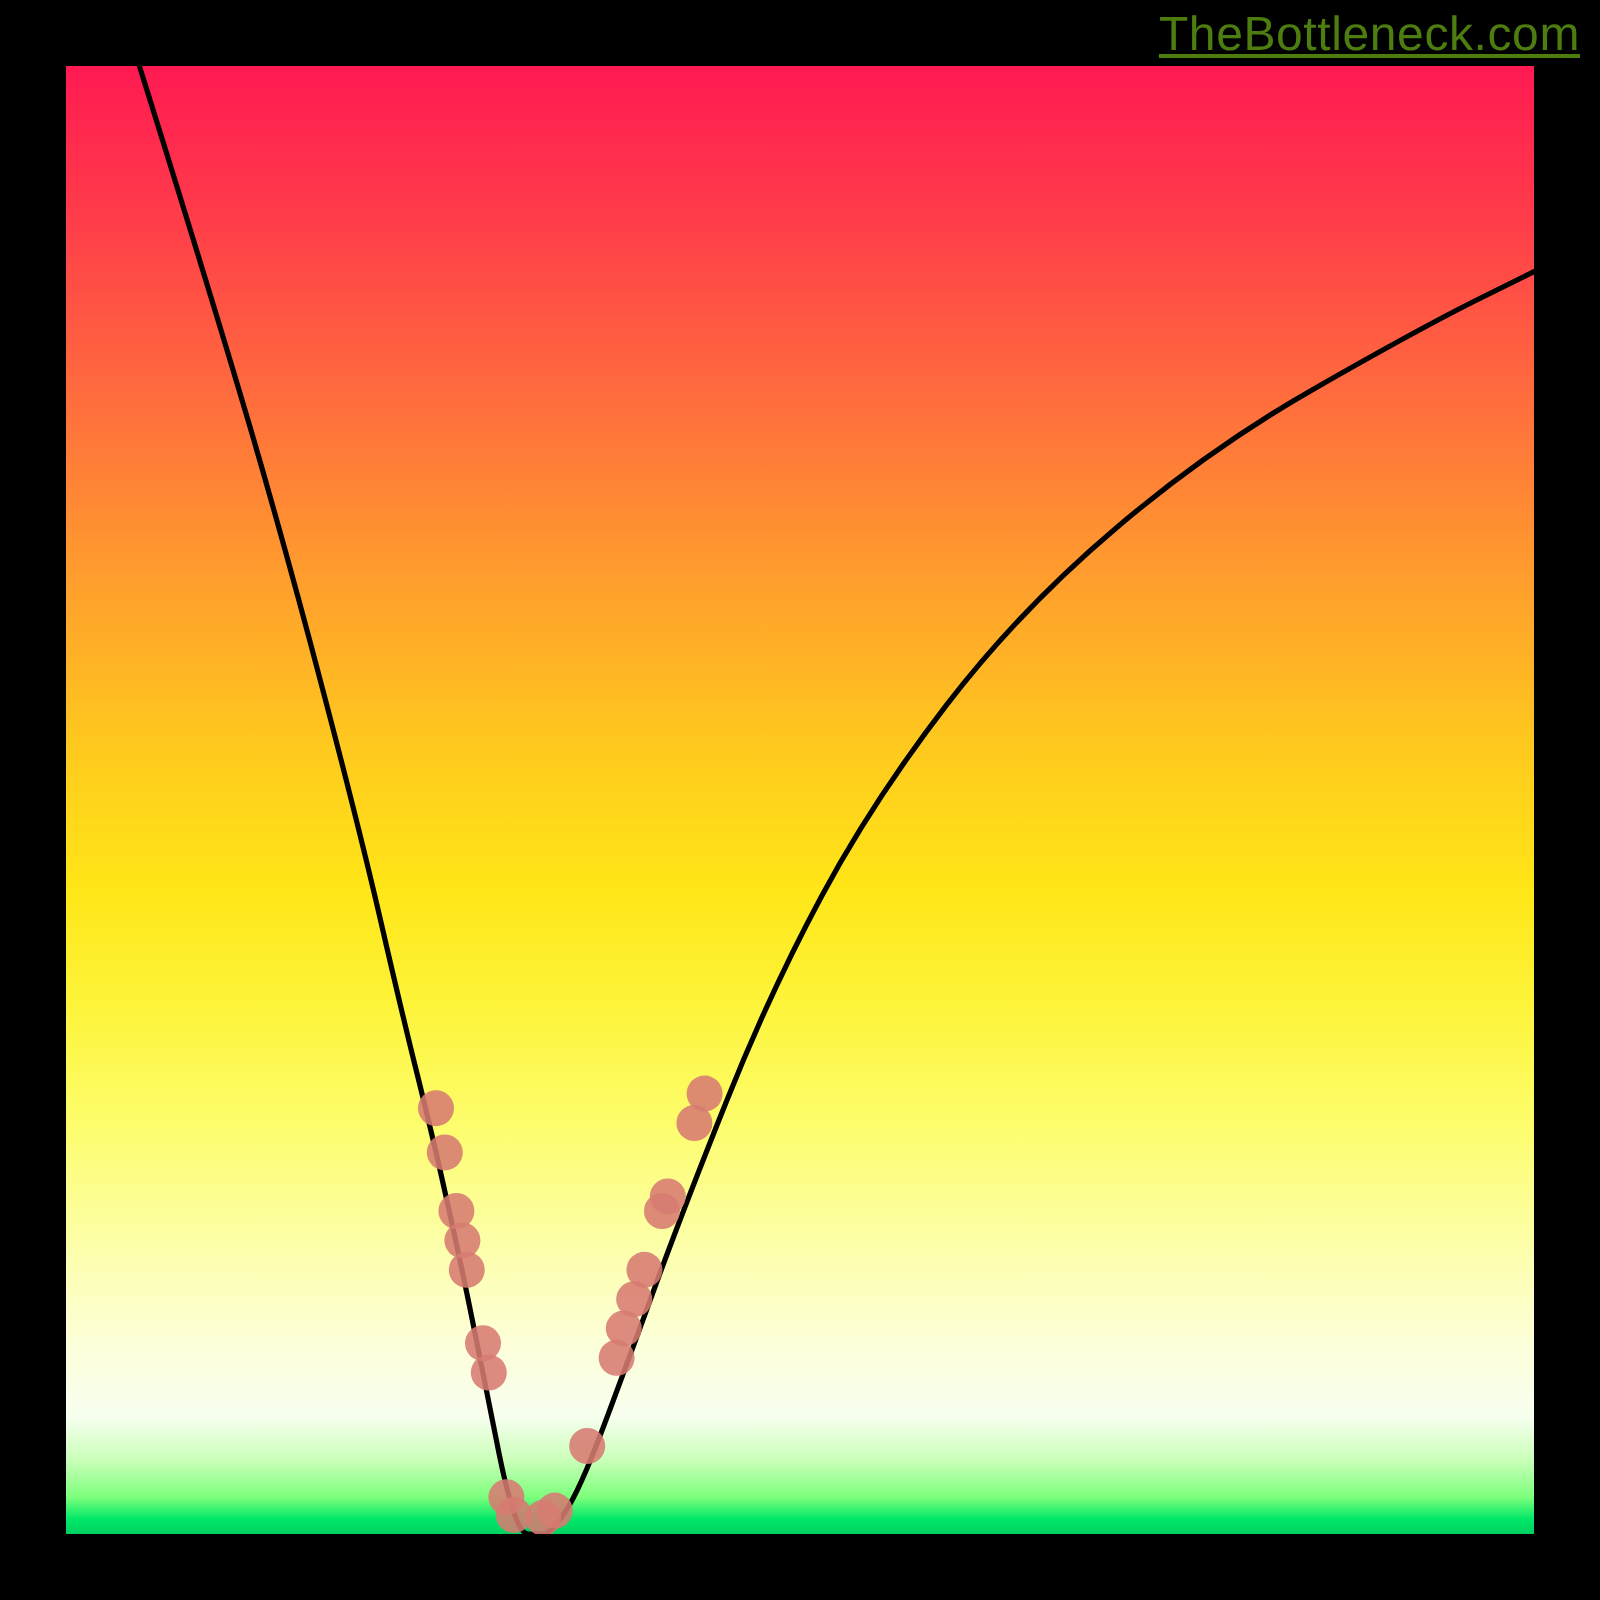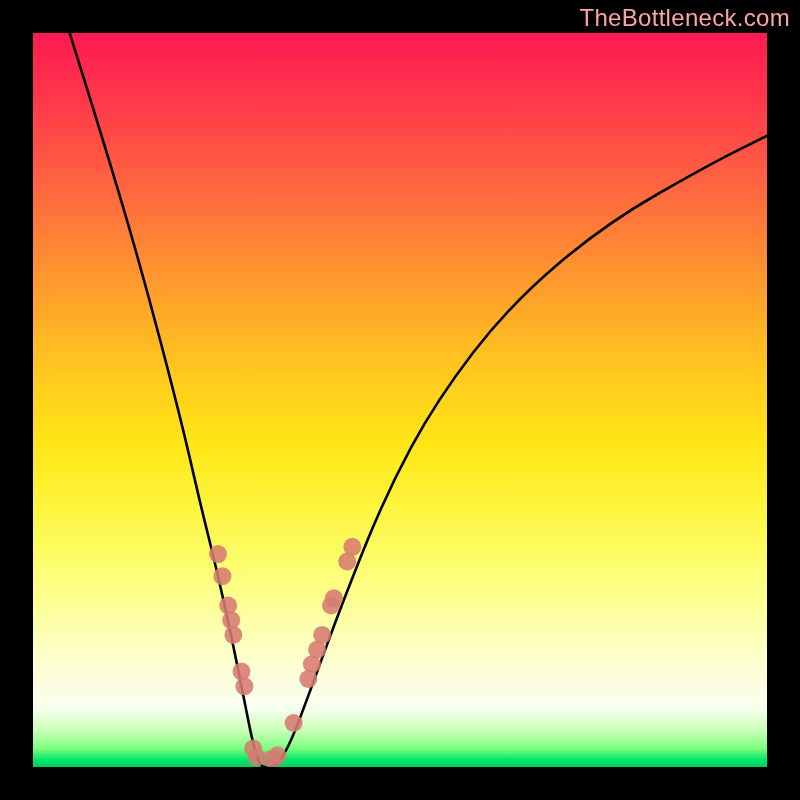--- a/index.html
+++ b/index.html
@@ -43,25 +43,26 @@
       #f7ffef 92%,
       #c9ffb8 95%,
       #7cff7c 97.5%,
       #00e868 99%,
       #00d060 100%);
   }
   .watermark {
     position: absolute;
     top: 4px;
     right: 10px;
-    color: #fca5a5;
+    color: #4d7c0f;
     font-size: 24px;
     font-weight: 500;
     letter-spacing: 0.3px;
     user-select: none;
+    text-decoration: underline;
   }
   svg.curve {
     position: absolute;
     inset: 0;
   }
 </style>
 </head>
 <body>
 
 <div class="frame">

